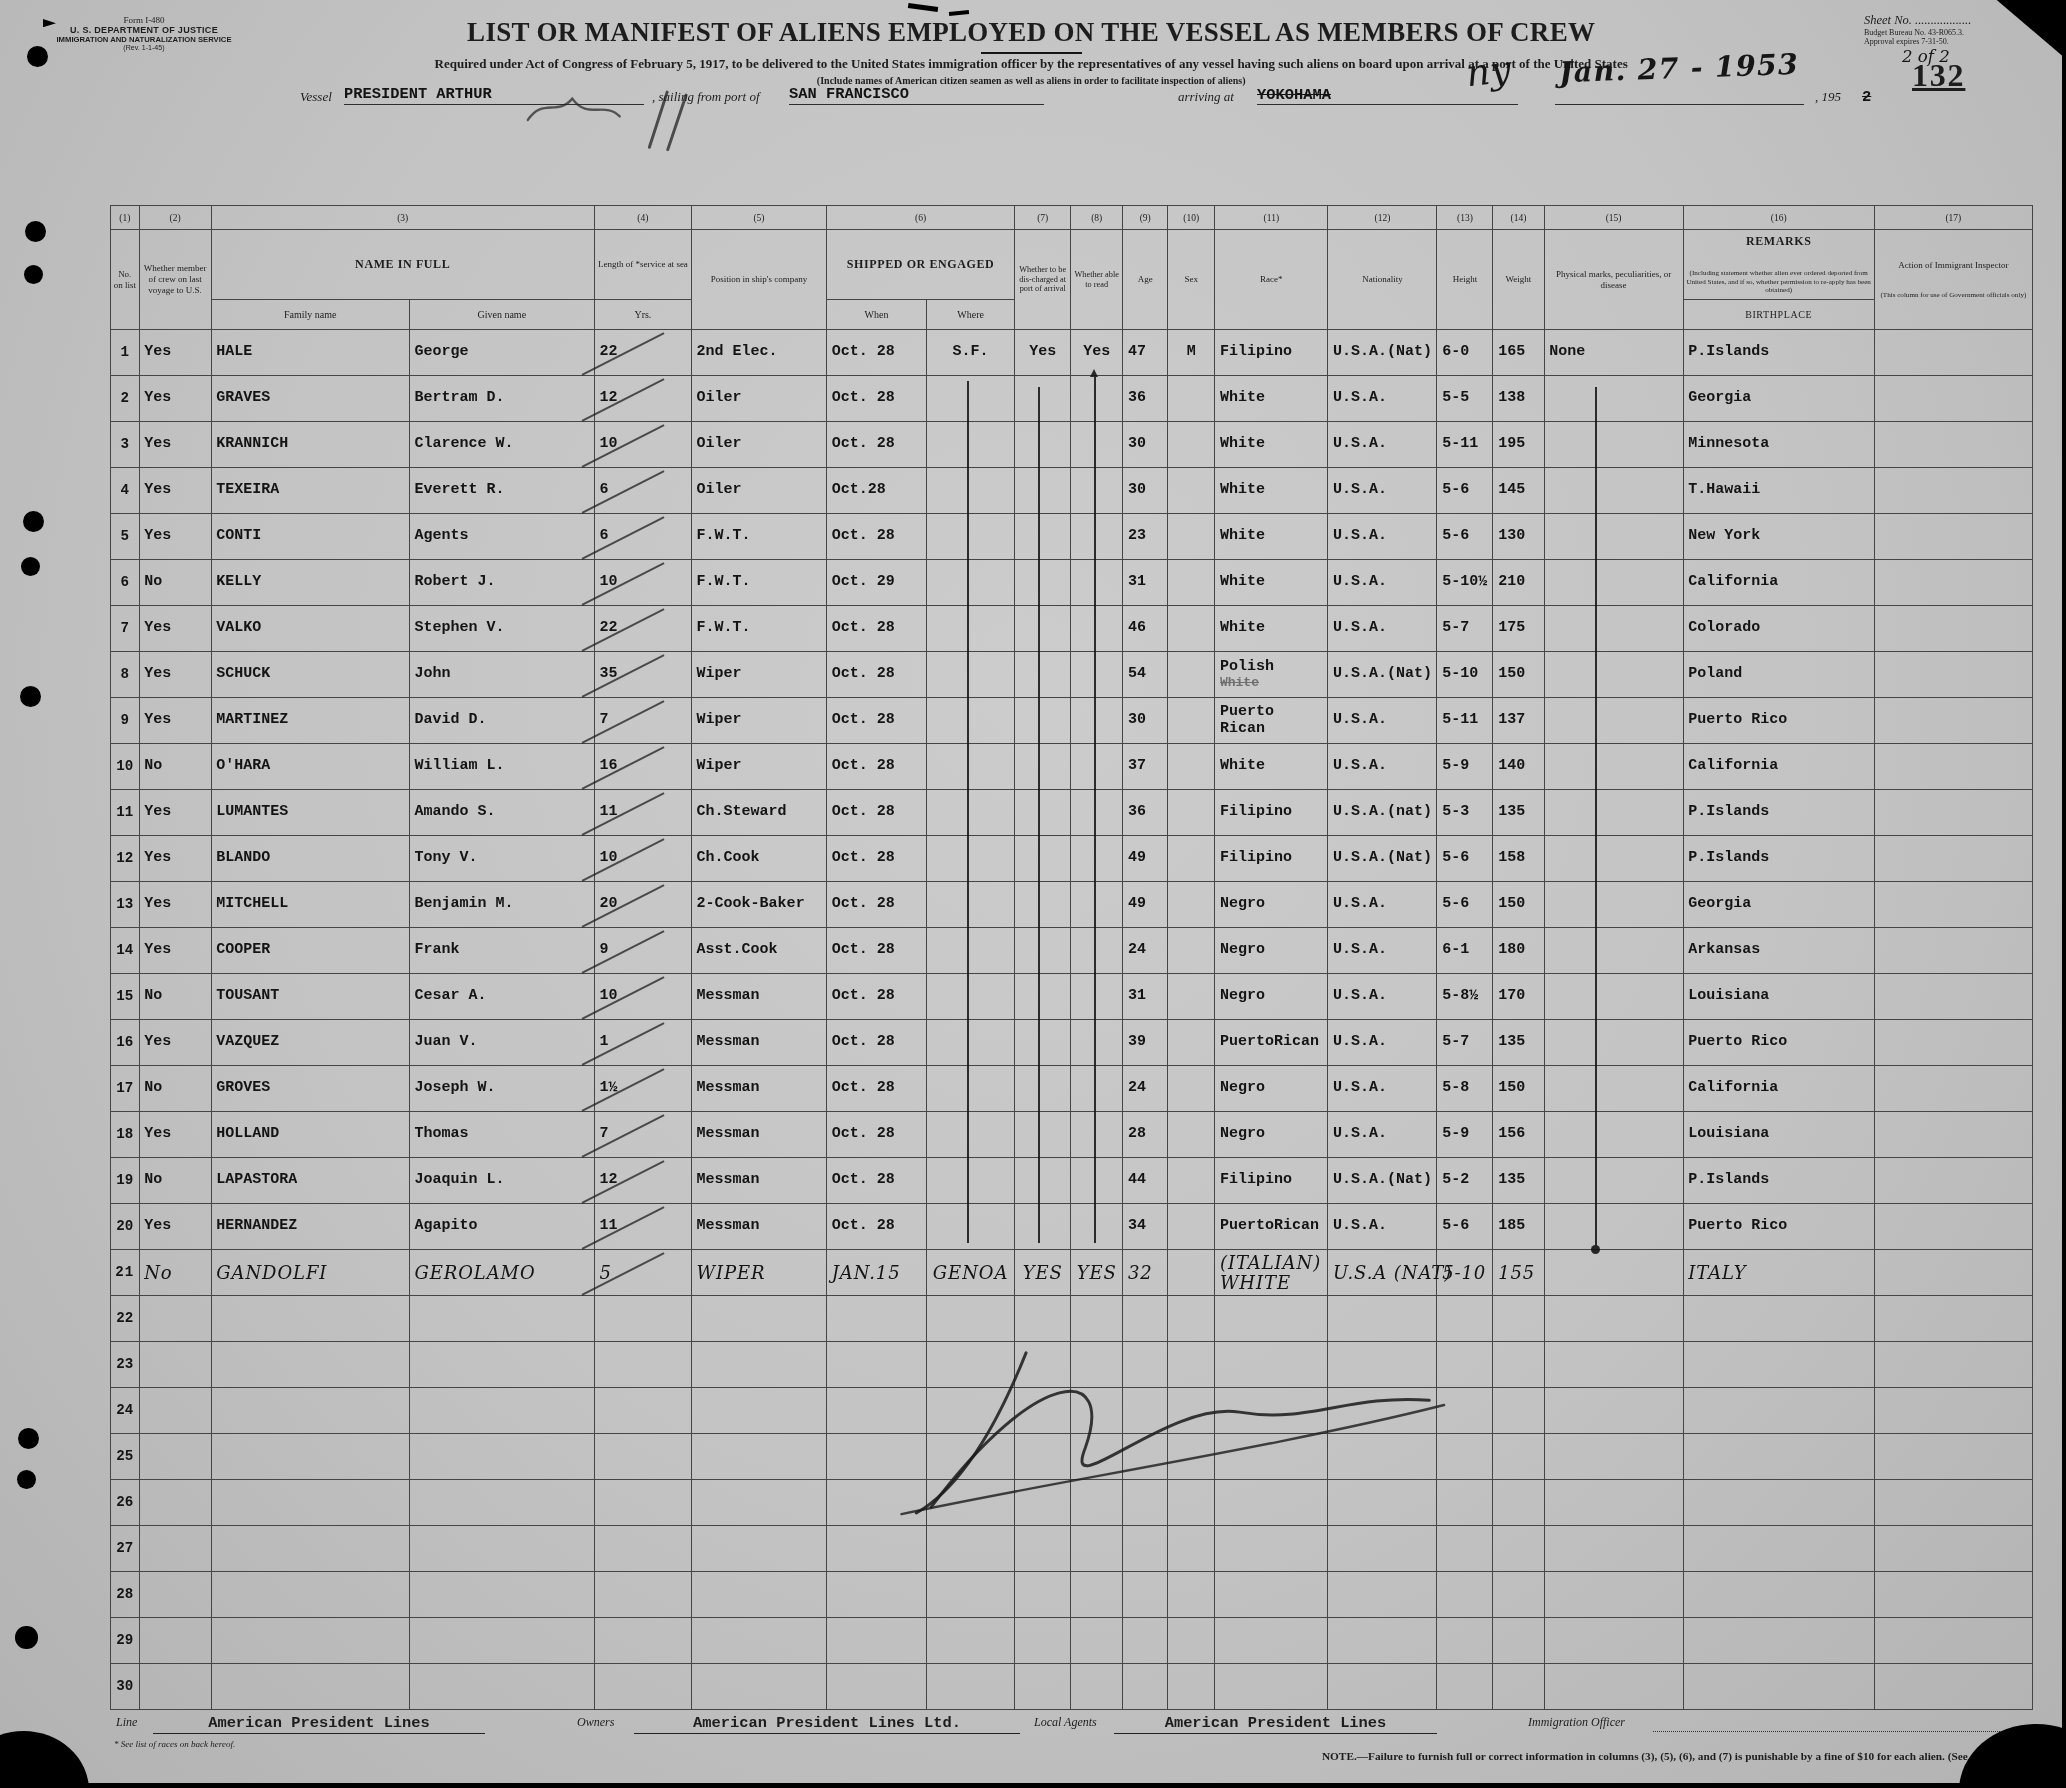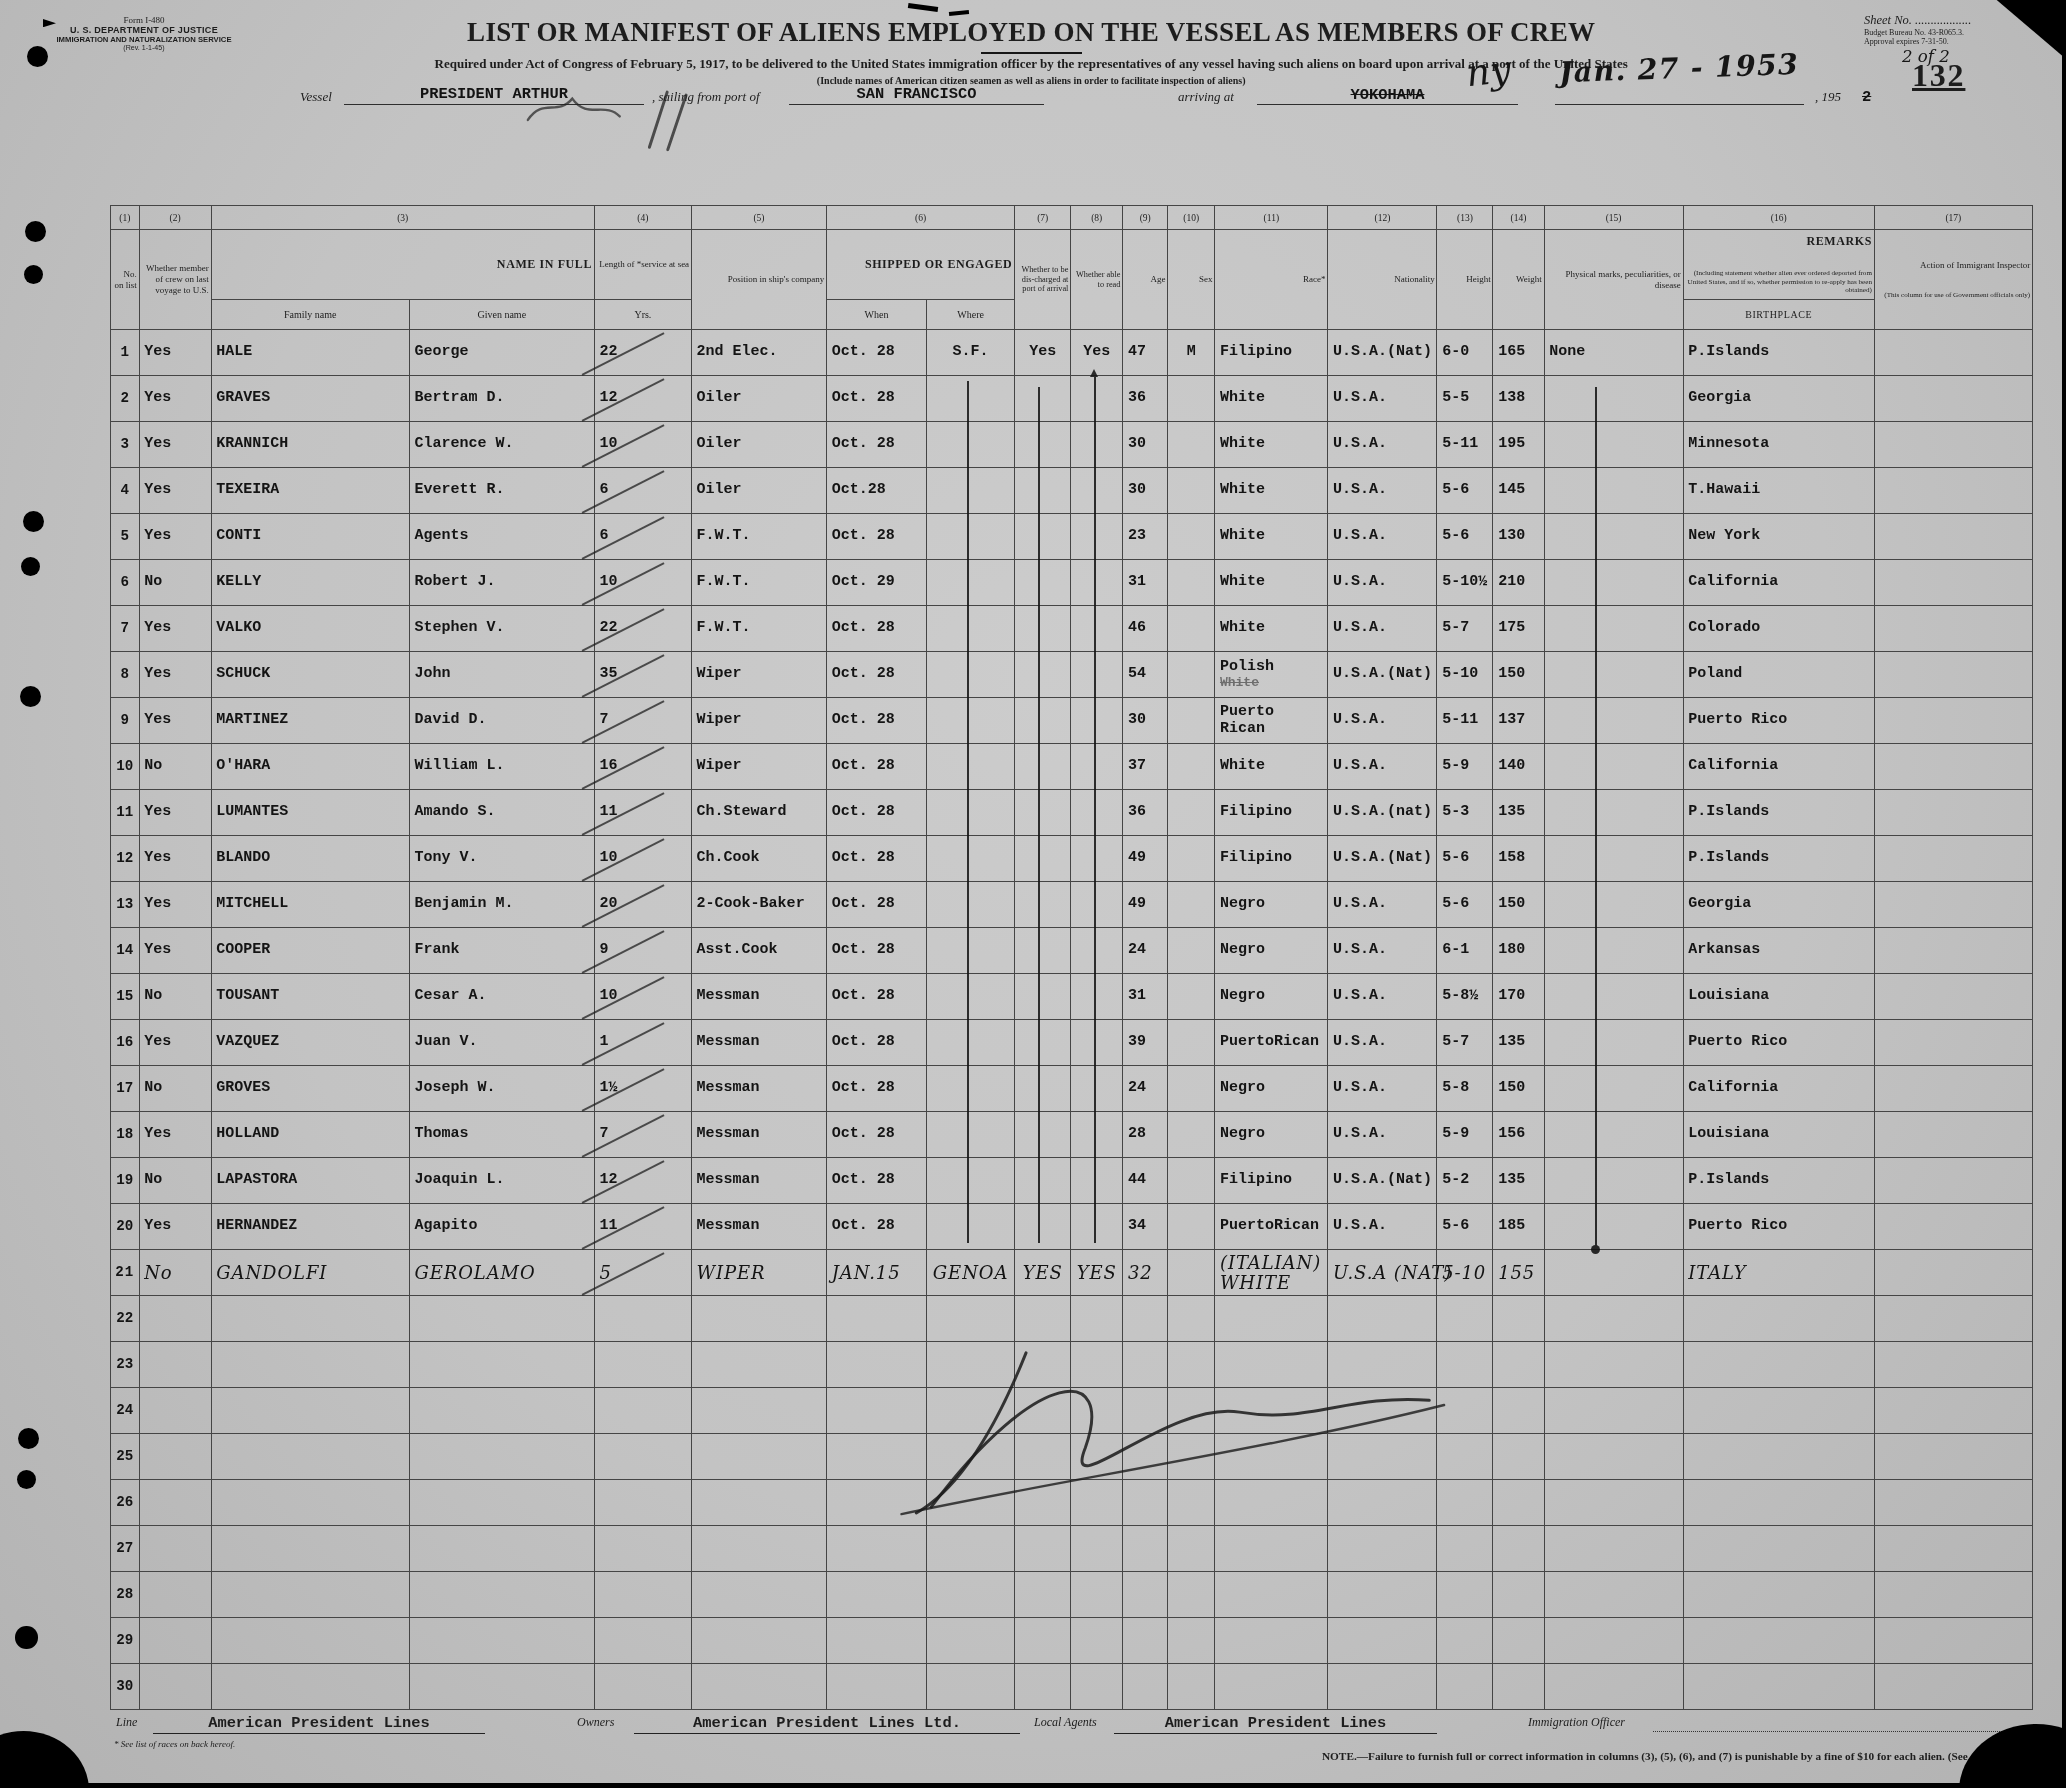--- a/index.html
+++ b/index.html
@@ -27,32 +27,32 @@
   .requirement{position:absolute;left:136px;right:136px;top:56px;text-align:center;
     font:700 13px "Liberation Serif",serif;}
   .include-note{position:absolute;left:0;right:0;top:75px;text-align:center;
     font:700 10px "Liberation Serif",serif;}
   .page-stamp{position:absolute;left:1912px;top:57px;font:700 32px "Liberation Serif",serif;letter-spacing:1.8px;text-decoration:underline;}
   
   .hw{font-family:"DejaVu Serif",serif;font-style:italic;color:#161616;}
   .typed{font-family:"Liberation Mono",monospace;font-weight:700;color:#131313;}
   .p-label{position:absolute;font:italic 13px "Liberation Serif",serif;}
   .underfield{position:absolute;height:20px;border-bottom:1.8px solid #2e2e2e;
-    text-align:center;font-size:15.4px;line-height:20px;}
+    text-align:left;font-size:15.4px;line-height:20px;}
   .struck{text-decoration:line-through;}
   .hw-correction{position:absolute;font-size:37px;transform:rotate(-6deg);}
   .hw-date{position:absolute;font-size:28.5px;font-weight:700;transform:rotate(-2deg);letter-spacing:1.2px;}
   .sheet-hand{font-size:16.6px;margin-left:38px;display:inline-block;}
   
   table.manifest{position:absolute;left:110px;top:205px;width:1923px;
     border-collapse:collapse;table-layout:fixed;}
   table.manifest td{border:0.6px solid #454545;box-sizing:border-box;overflow:visible;}
   thead td{text-align:center;vertical-align:middle;padding:1.2px 1.8px;}
   .num-row td{height:24px;font:400 9.5px "Liberation Serif",serif;}
-  .label-row td{height:70px;text-align:right;}
+  .label-row td{height:70px;}
   .sub-row td{height:30px;font:400 10px "Liberation Serif",serif;}
   .th-small{font:400 9px/1.22 "Liberation Serif",serif;}
   .th-tiny{font:400 8.3px/1.2 "Liberation Serif",serif;}
   .th-big{font:700 12px "Liberation Serif",serif;letter-spacing:0.6px;}
   .th-note{display:block;font:400 7.1px/1.25 "Liberation Serif",serif;margin-top:20px;}
   .th-birth{font:700 11.3px "Liberation Serif",serif;letter-spacing:0.6px;}
   tbody tr{height:46px;}
   tbody td{vertical-align:middle;padding:0 2.4px 0 4.7px;white-space:nowrap;
     font:700 15px/1.1 "Liberation Mono",monospace;color:#141414;}
   tbody td.c-no{text-align:center;padding:0;font-size:14.2px;}

